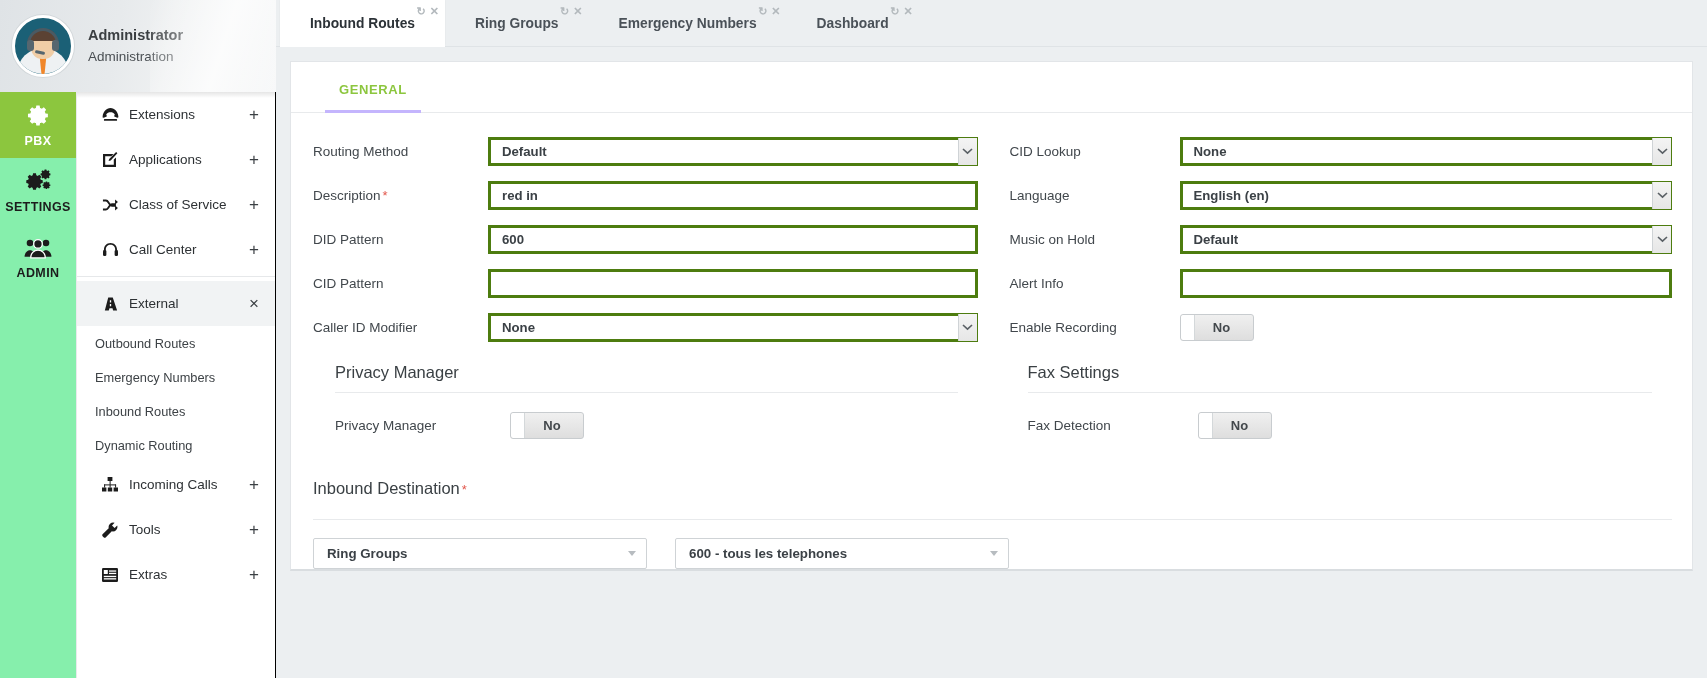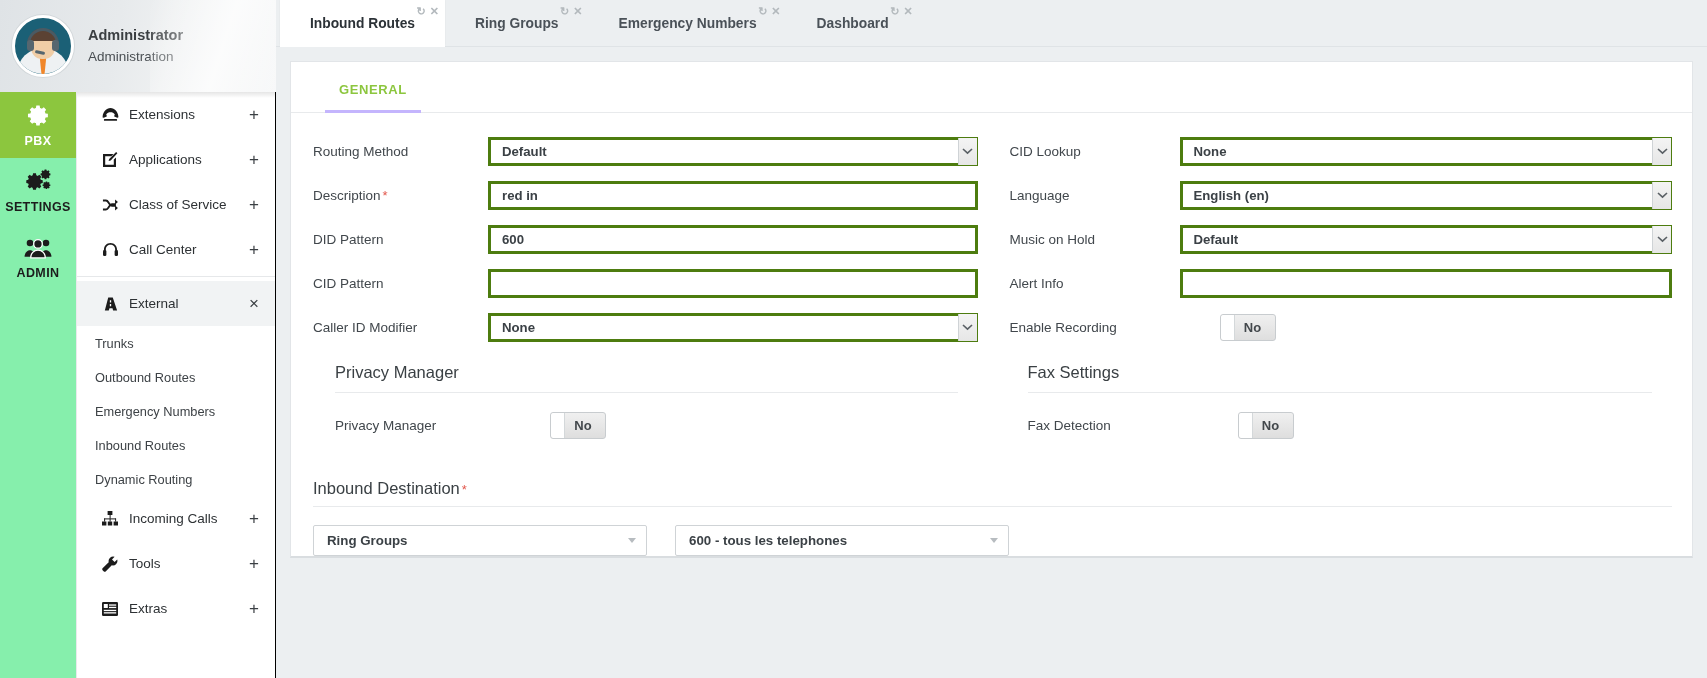--- a/index.html
+++ b/index.html
@@ -123,37 +123,37 @@
   input.ti::placeholder{color:#b9bec2;font-weight:normal;}
   select.sel { -webkit-appearance: none; appearance: none; padding-right: 26px; }
   .caretbox {
     position: absolute; right: 1px; top: 1px; width: 19px; height: 27px;
     background: linear-gradient(180deg,#f4f4f4,#e6e6e6); border-left: 1px solid #cfd3d6;
     display: flex; align-items: center; justify-content: center; pointer-events: none;
   }
   .caretbox svg { display:block; }
 
   
-  .toggle { width: 56px; height: 27px; border: 1px solid #c8cccf; border-radius: 3px;
+  .toggle { width: 74px; height: 27px; border: 1px solid #c8cccf; border-radius: 3px;
             background: linear-gradient(180deg,#f0f0f0,#dedede); display: flex; align-items: center;
-            position: relative; cursor: pointer; overflow:hidden;margin-left:40px;}
+            position: relative; cursor: pointer; overflow:hidden;}
   .toggle .knob { width: 14px; height: 25px; background: #fff; border-right: 1px solid #d4d8da;
                   border-radius: 2px 0 0 2px; }
   .toggle .tval { flex: 1; text-align: center; font-size: 13px; font-weight: bold; color: #43484c;
                   padding-right: 4px; }
 
   .sect { margin-top: 18px; padding: 0 20px 0 22px; }
   .col.right .sect { padding-left: 18px; padding-right: 20px; }
   .sect h3 { margin: 0 0 0 0; font-size: 16.5px; font-weight: normal; color: #3a4044;
              padding-bottom: 10px; border-bottom: 1px solid #e8eaec; }
   .sect .srow { margin-top: 14px; }
 
   .dest { padding: 28px 0 0 22px; }
   .dest h3 { margin: 0; font-size: 16.5px; font-weight: normal; color: #3a4044;
-             padding-bottom: 8px; border-bottom: 1px solid #e8eaec; margin-right: 20px;}
+             padding-bottom: 21px; border-bottom: 1px solid #e8eaec; margin-right: 20px;}
   .dest .drow { display: flex; gap: 28px; margin-top: 18px; }
   .sel2wrap { position: relative; }
   .sel2wrap.w1 { width: 334px; }
   .sel2wrap.w2 { width: 334px; }
   select.sel2 {
     width: 100%; height: 31px; border: 1px solid #cfd3d6; background: #fff;
     font-family: "Liberation Sans", sans-serif; font-size: 13.3px; font-weight: bold; color: #3b4146;
     padding: 0 28px 0 13px; -webkit-appearance: none; appearance: none; outline: none; border-radius: 2px;
   }
   .tri { position: absolute; right: 11px; top: 13px; width: 0; height: 0;
@@ -285,23 +285,20 @@
             <svg width="17" height="16" viewBox="0 0 18 16" fill="#1c1c1c">
               <path d="M6.6 1h4.8l4.6 14h-4.2l-.7-2.6H7.9L7.2 15H3z"></path>
               <rect x="8.3" y="4" width="1.4" height="2.4" fill="#fff"></rect>
               <rect x="8.3" y="8" width="1.4" height="2.4" fill="#fff"></rect>
             </svg>
           </span>
           <span class="mi-label">External</span>
           <span class="mi-plus">×</span>
         </div>
 
-        <div class="m-sub">
-          <span>Trunks</span>
-        </div>
         <div class="m-sub">
           <span>Outbound Routes</span>
         </div>
         <div class="m-sub">
           <span>Emergency Numbers</span>
         </div>
         <div class="m-sub">
           <span>Inbound Routes</span>
         </div>
         <div class="m-sub">

